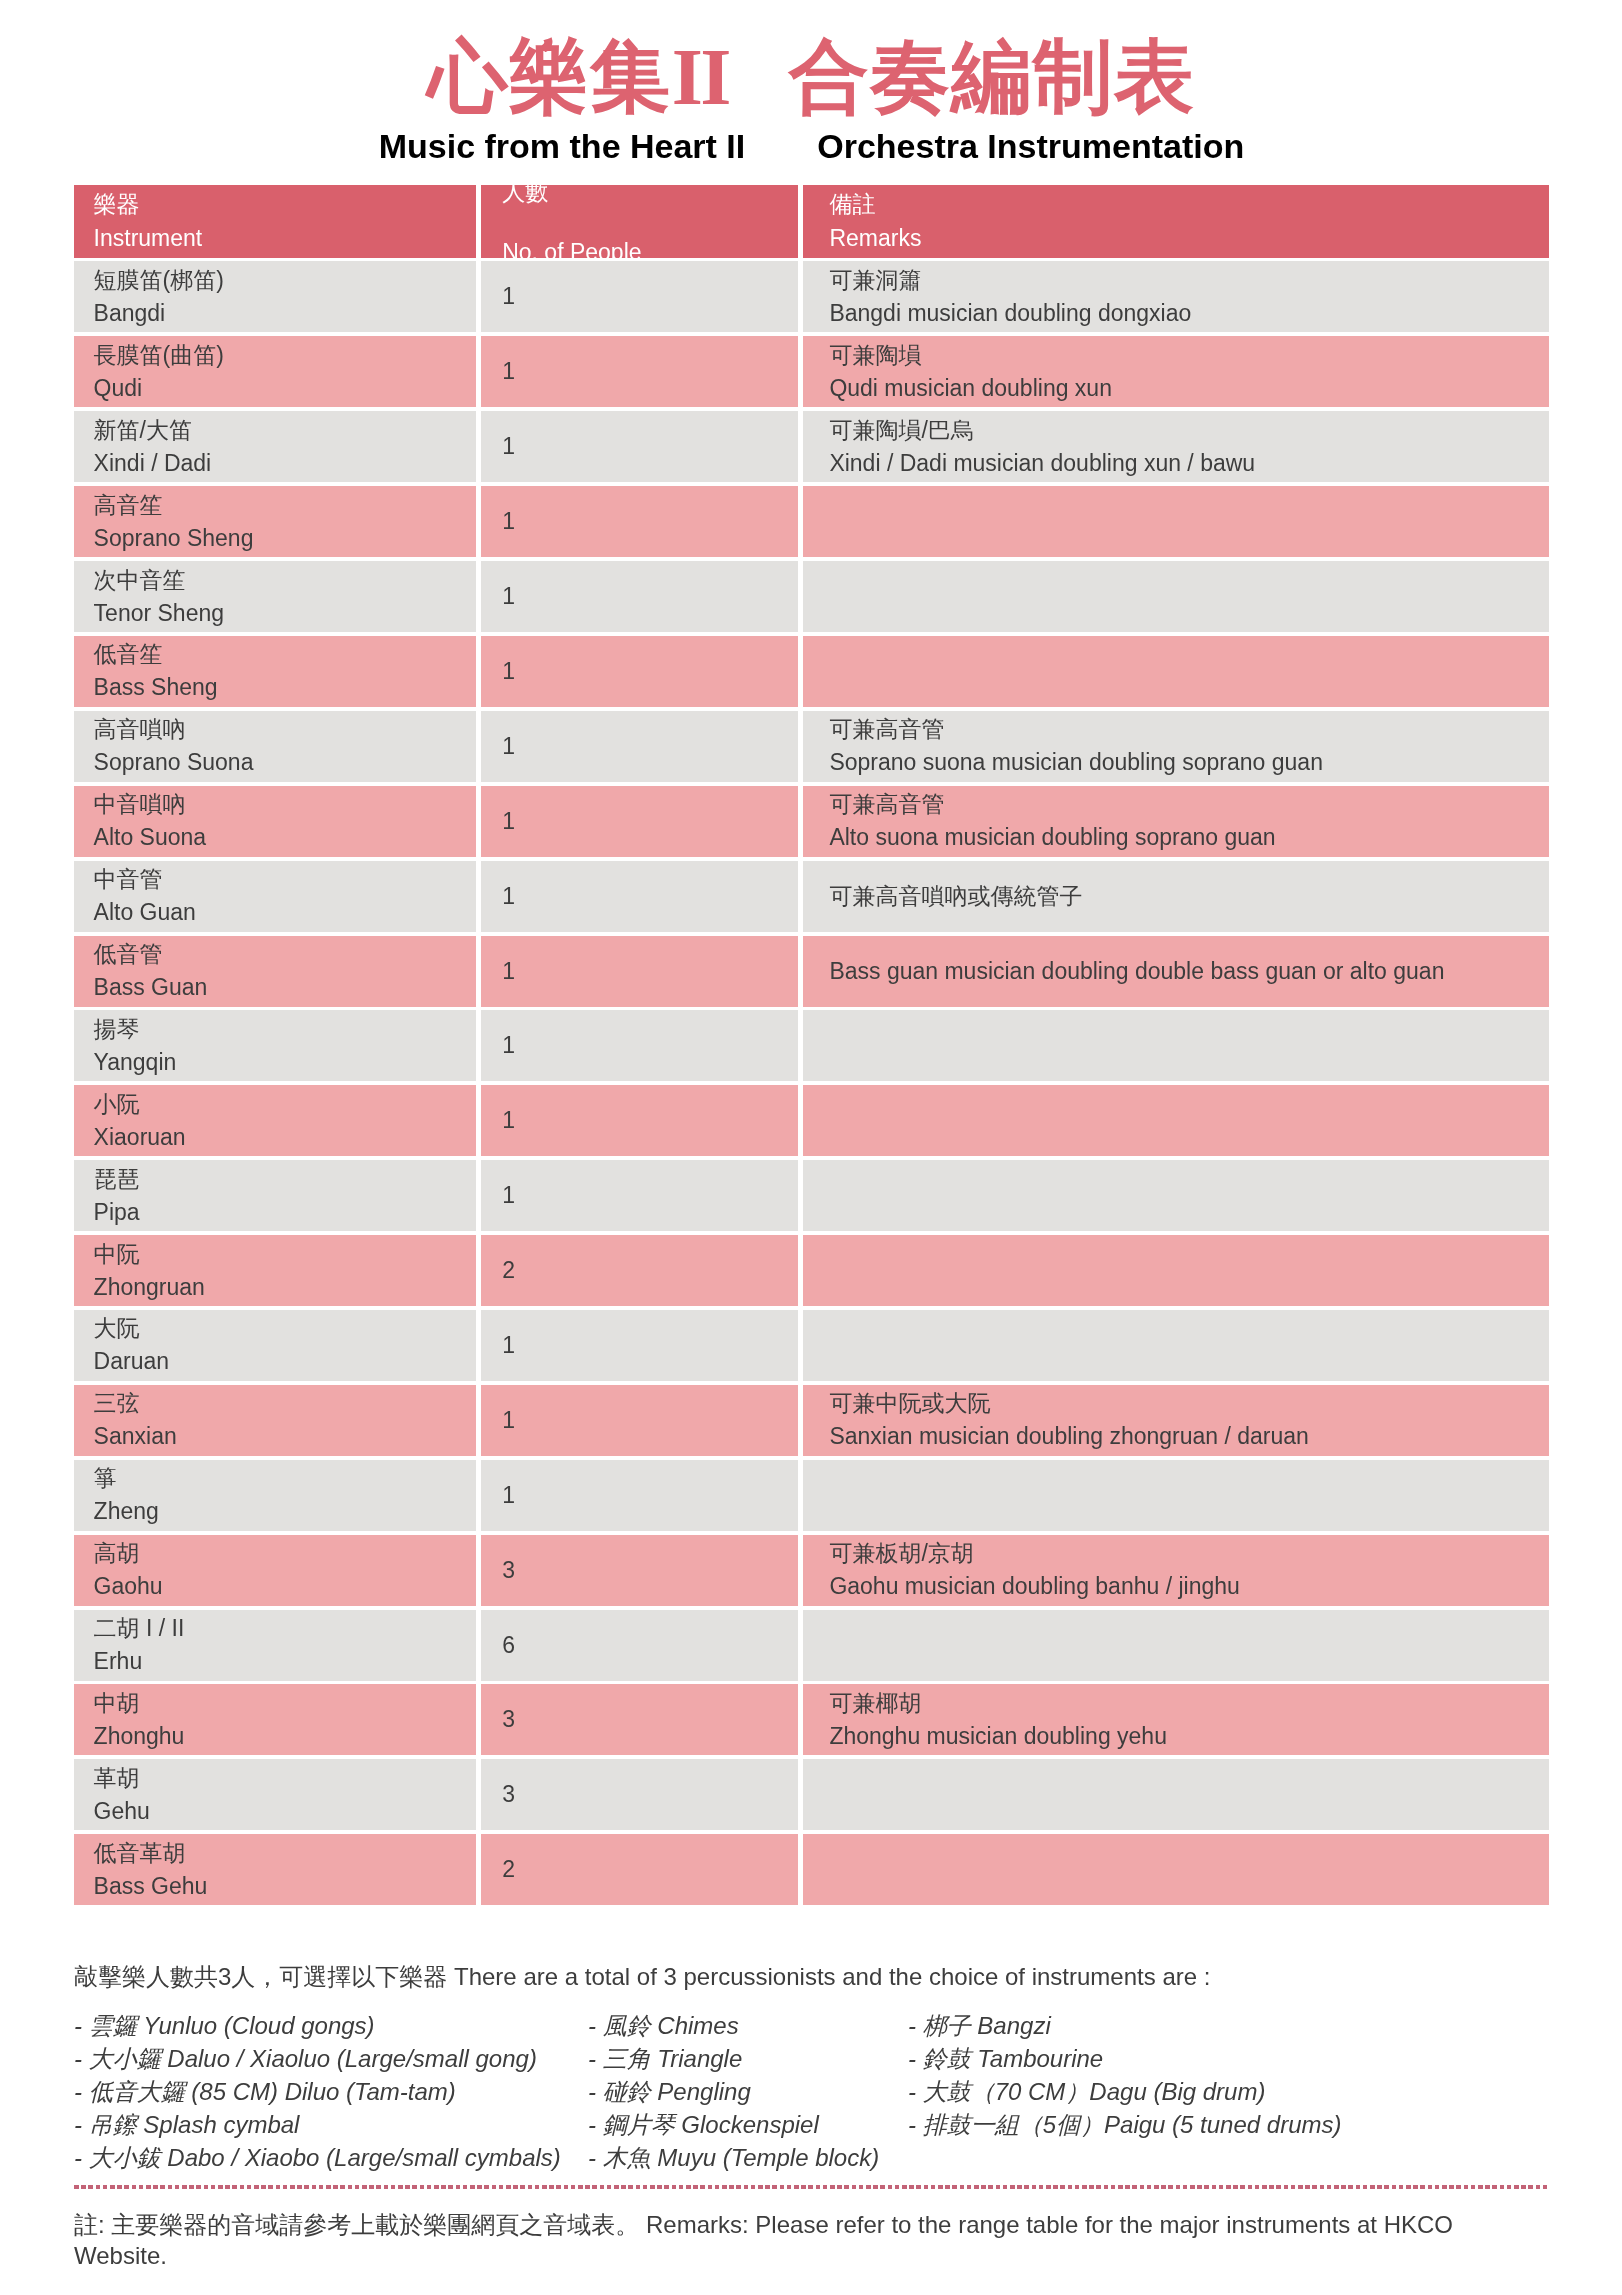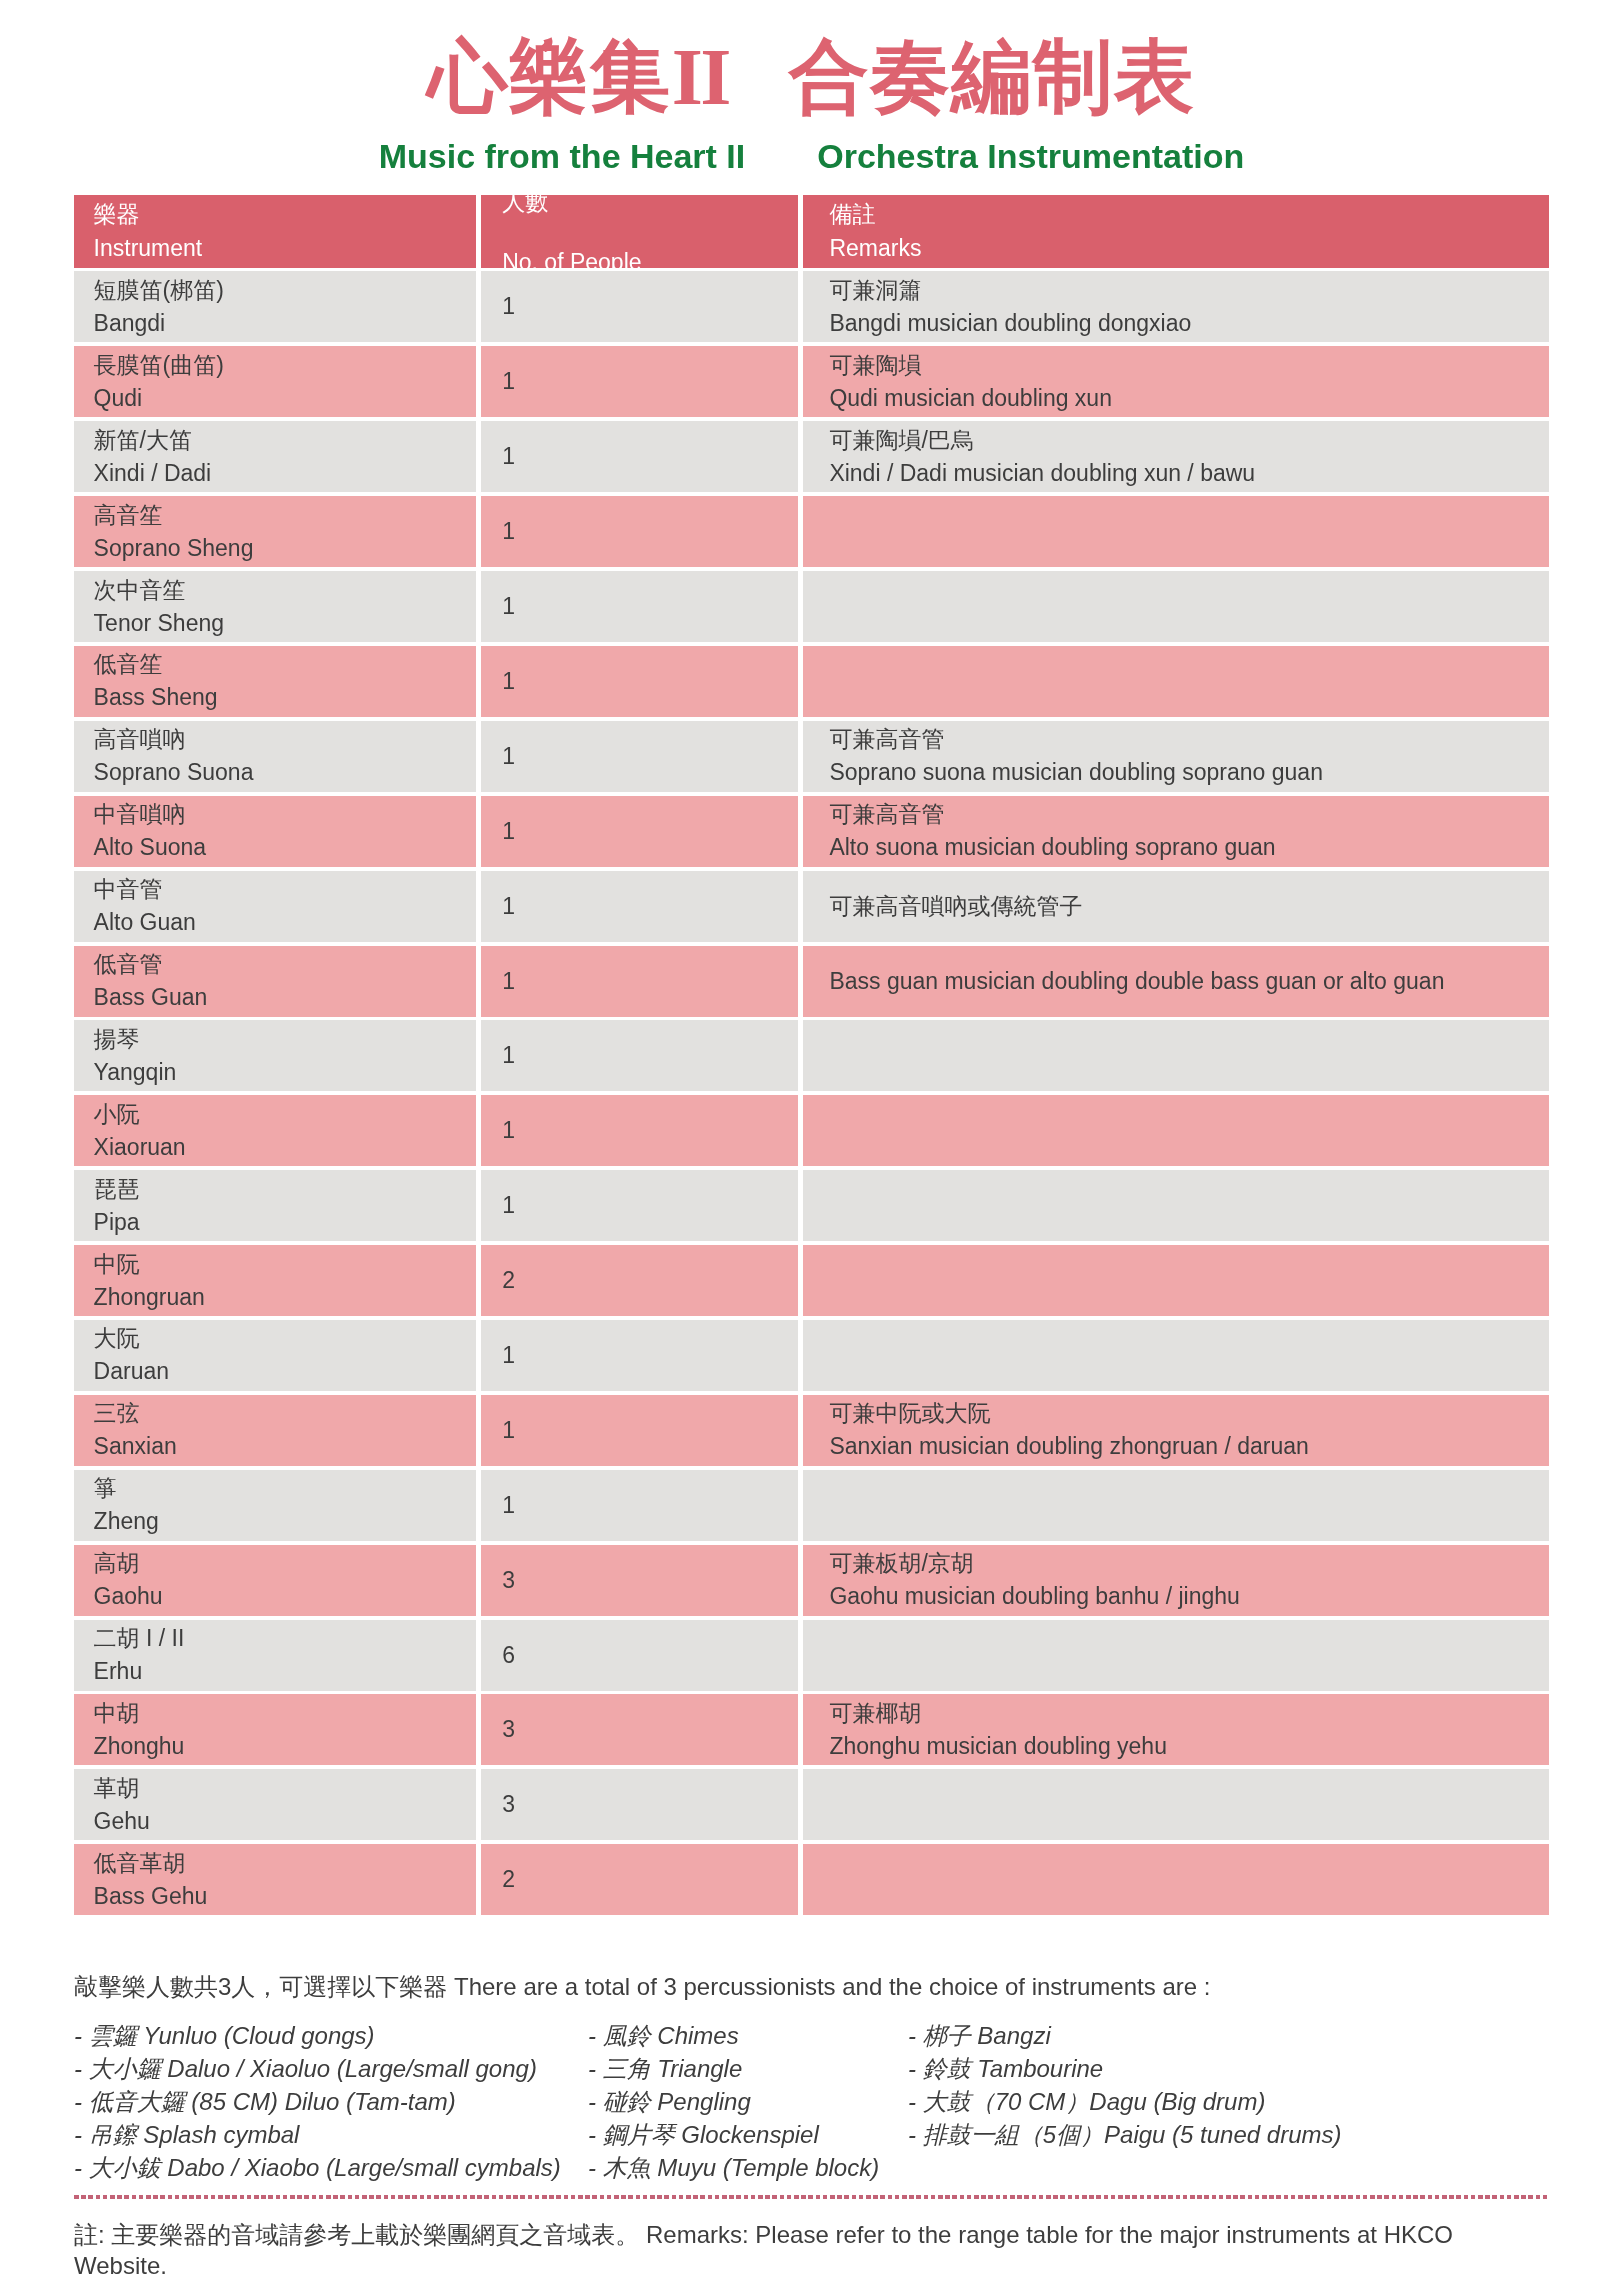--- a/index.html
+++ b/index.html
@@ -13,21 +13,21 @@
 
   
   .title-zh{
     display:flex;justify-content:center;align-items:baseline;gap:60px;
     color:#dd6370;font-weight:bold;font-size:80px;line-height:85px;
     letter-spacing:1.3px;
   }
   .title-zh .numeral{font-family:"Liberation Serif","DejaVu Serif",serif;font-weight:bold;letter-spacing:-2.6px;}
   .title-en{
     display:flex;justify-content:center;gap:72px;
-    color:#15803d;font-weight:bold;font-size:34px;line-height:38px;margin-top:17px;
+    color:#000000;font-weight:bold;font-size:34px;line-height:38px;margin-top:7px;
   }
 
   
   .itable{margin-top:19.6px;}
   .trow{display:flex;gap:5.2px;}
   .cell{box-sizing:border-box;display:flex;flex-direction:column;justify-content:center;}
   .c1{width:402px;flex:0 0 auto;padding-left:19.6px;}
   .c2{width:317px;flex:0 0 auto;padding-left:21px;gap:27px;}
   .c3{flex:1 1 auto;padding-left:26px;}
   .thead{height:73px;}

